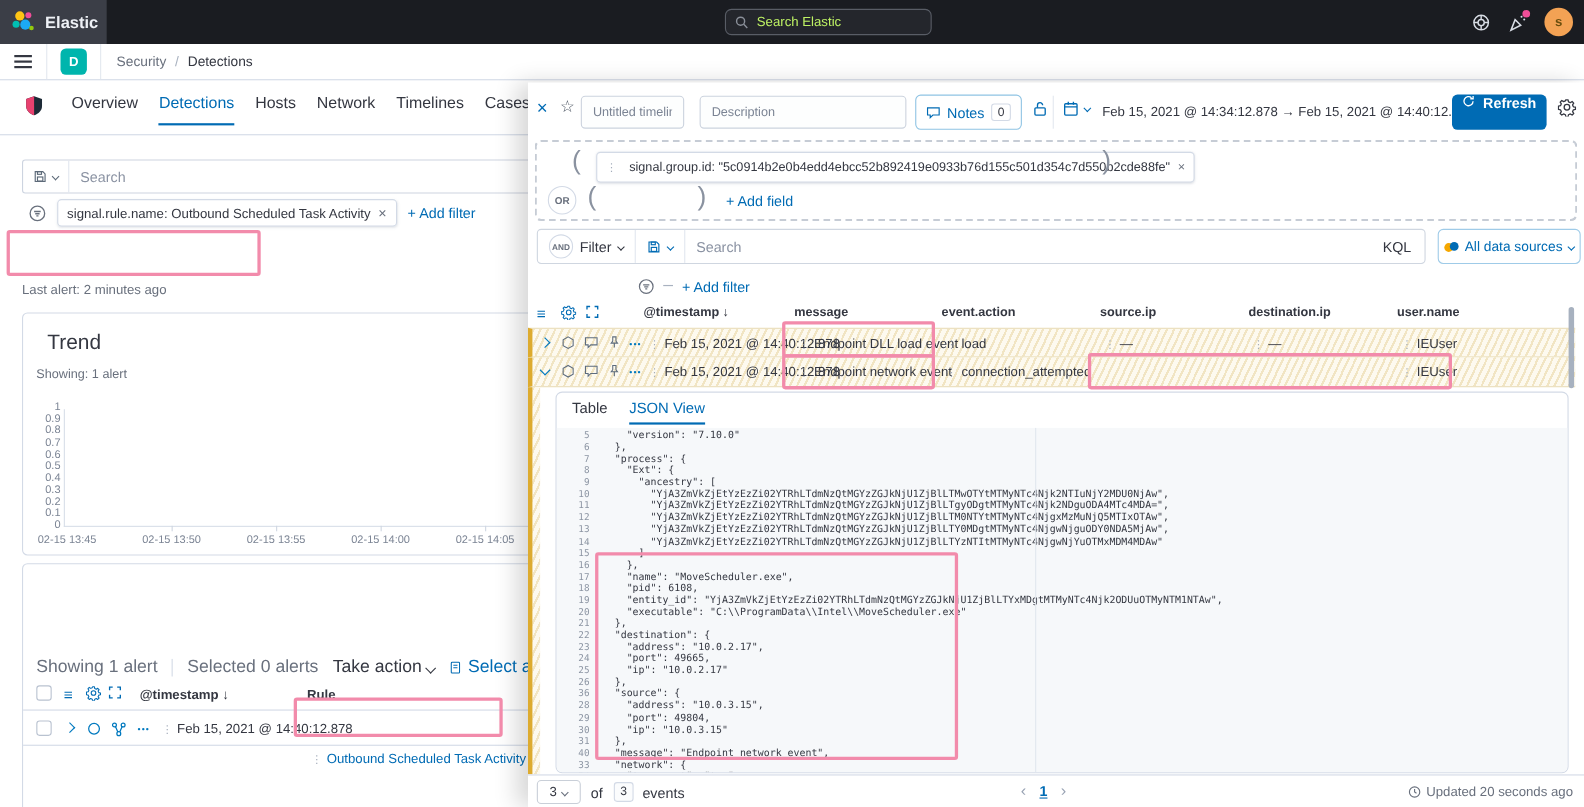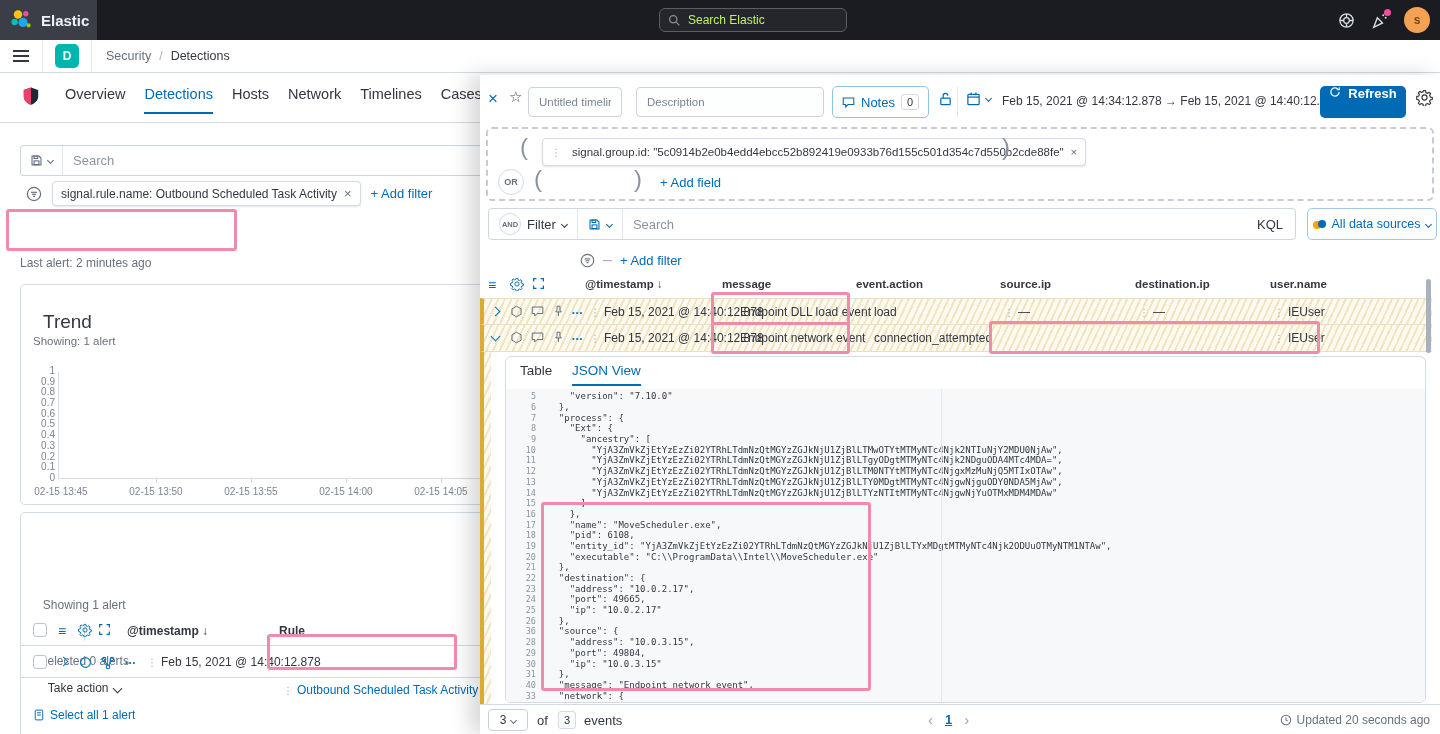--- a/index.html
+++ b/index.html
@@ -40,31 +40,31 @@
   .fpill{display:flex;align-items:center;gap:7px;height:25px;border:1px solid #d3dae6;border-radius:4px;background:#fff;box-shadow:0 1px 2px rgba(152,162,179,.25);padding:0 8px;font-size:12px;color:#343741;white-space:nowrap;}
   .fpill .x{color:#69707d;font-size:13px;cursor:pointer;}
   .linklike{color:#006bb4;font-size:13px;cursor:pointer;white-space:nowrap;}
 
   .ptitle{position:absolute;top:212px;left:20px;font-size:27px;font-weight:400;color:#1a1c21;margin:0;}
   .lastalert{position:absolute;top:256px;left:20px;font-size:12px;color:#69707d;}
 
   
   .card{position:absolute;left:20px;width:940px;background:#fff;border:1px solid #d3dae6;border-radius:5px;}
   .trend-card{top:284px;height:221px;}
-  .t-title{position:absolute;top:26px;left:22px;font-size:19px;font-weight:500;color:#343741;}
+  .t-title{position:absolute;top:16px;left:22px;font-size:19px;font-weight:500;color:#343741;}
   .t-showing{position:absolute;top:50px;left:12px;font-size:11.5px;color:#69707d;}
   .yticks{position:absolute;top:81px;left:6px;width:28px;height:117px;display:flex;flex-direction:column;justify-content:space-between;align-items:flex-end;}
   .yticks span{font-size:10px;color:#7b8494;line-height:10px;}
   .ax-v{position:absolute;left:37px;top:87px;width:1px;height:107px;background:#d8dee8;}
   .ax-h{position:absolute;left:37px;top:193px;width:880px;height:1px;background:#d8dee8;}
   .xtick{position:absolute;top:193px;width:1px;height:5px;background:#cfd6e2;}
   .xlabels span{position:absolute;top:201px;width:70px;text-align:center;font-size:10px;color:#7b8494;}
 
   .alerts-card{top:512px;height:230px;}
-  .utility{position:absolute;top:85px;left:12px;display:flex;align-items:center;gap:13px;font-size:12px;color:#69707d;flex-direction:column;}
+  .utility{position:absolute;top:85px;left:12px;display:flex;align-items:center;gap:13px;font-size:16px;color:#69707d;}
   .utility .darktxt{color:#343741;display:flex;align-items:center;gap:5px;cursor:pointer;}
   .utility .vbar{width:1px;height:16px;background:#d3dae6;}
   .hdr-row{position:absolute;top:108px;left:0;width:940px;height:24px;}
   .hdr-row .colname{position:absolute;top:3px;font-size:12px;font-weight:700;color:#343741;}
   .data-row{position:absolute;top:132px;left:0;width:940px;height:33px;border-top:1px solid #d3dae6;border-bottom:1px solid #d3dae6;}
   .cb{position:absolute;width:14px;height:14px;border:1px solid #b9c2d0;border-radius:3px;background:#fff;cursor:pointer;}
   .rowic{position:absolute;color:#0079bf;display:flex;cursor:pointer;}
   .chev{display:inline-block;width:7px;height:7px;border-right:1.7px solid currentColor;border-bottom:1.7px solid currentColor;transform:rotate(45deg);}
   .chev.right{transform:rotate(-45deg);}
   .dots3{font-size:8px;letter-spacing:1px;color:#0079bf;}

